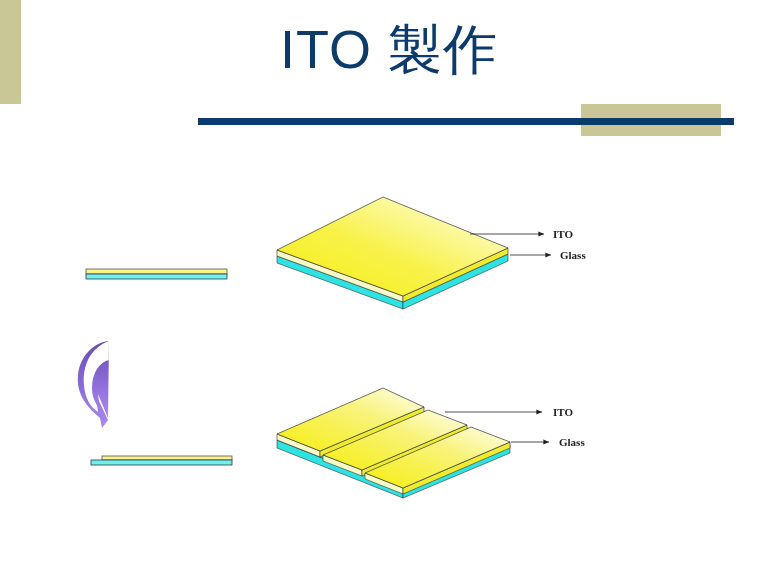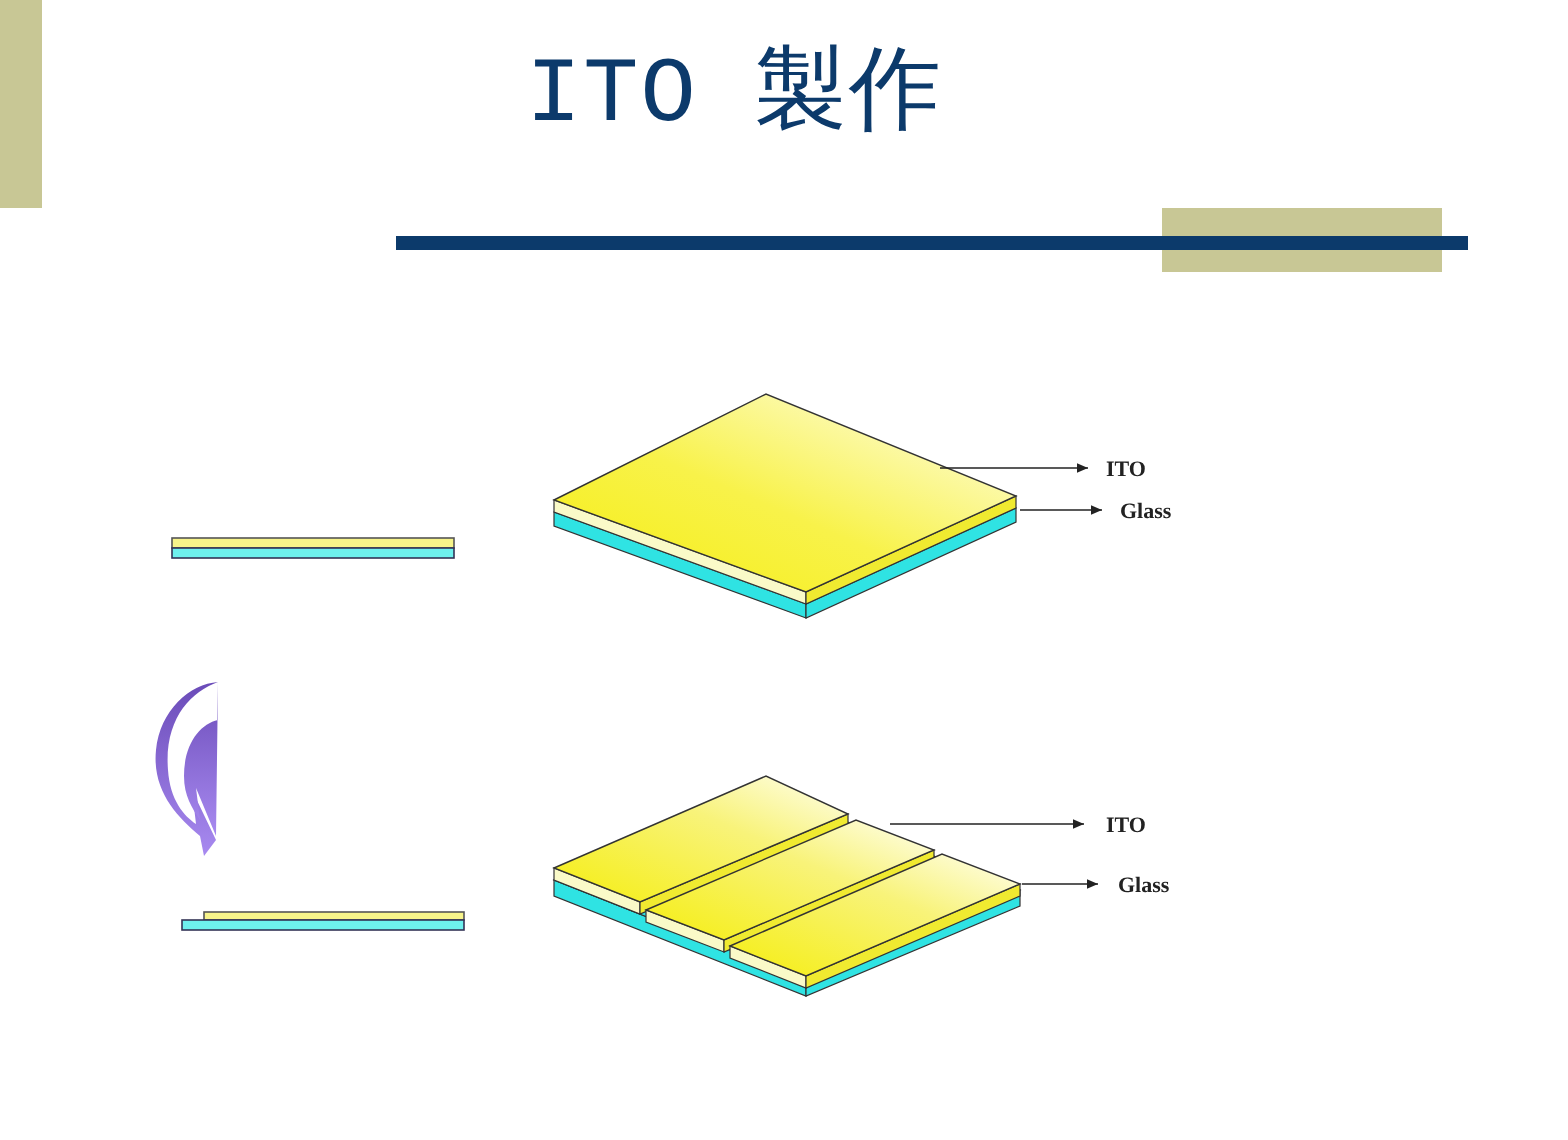--- a/index.html
+++ b/index.html
@@ -1,18 +1,18 @@
 <!DOCTYPE html>
 <html><head>
 <meta charset="utf-8">
 <style>
   html, body { margin:0; padding:0; background:#ffffff; }
   body { width:784px; height:570px; position:relative; overflow:hidden; font-family:"Liberation Serif", serif; }
   .left-bar { position:absolute; left:0; top:0; width:21px; height:104px; background:#c8c795; }
-  .title { position:absolute; left:263px; top:14px; font-size:46px; color:#0c3a6b; font-family:Liberation Mono, monospace; letter-spacing:1px; white-space:nowrap; }
+  .title { position:absolute; left:280px; top:14px; font-size:54px; color:#0c3a6b; font-family:Liberation Sans, sans-serif; letter-spacing:1px; white-space:nowrap; }
   .accent-block { position:absolute; left:581px; top:104px; width:140px; height:32px; background:#c8c795; }
   .rule { position:absolute; left:198px; top:118px; width:536px; height:7px; background:#0c3a6b; }
   svg.diagram { position:absolute; left:0; top:0; }
   .lbl { font-family:"Liberation Serif", serif; font-weight:bold; font-size:11px; fill:#222; }
 </style>
 </head>
 <body>
 
 <div class="left-bar"></div>
 <div class="title">ITO 製作</div>

